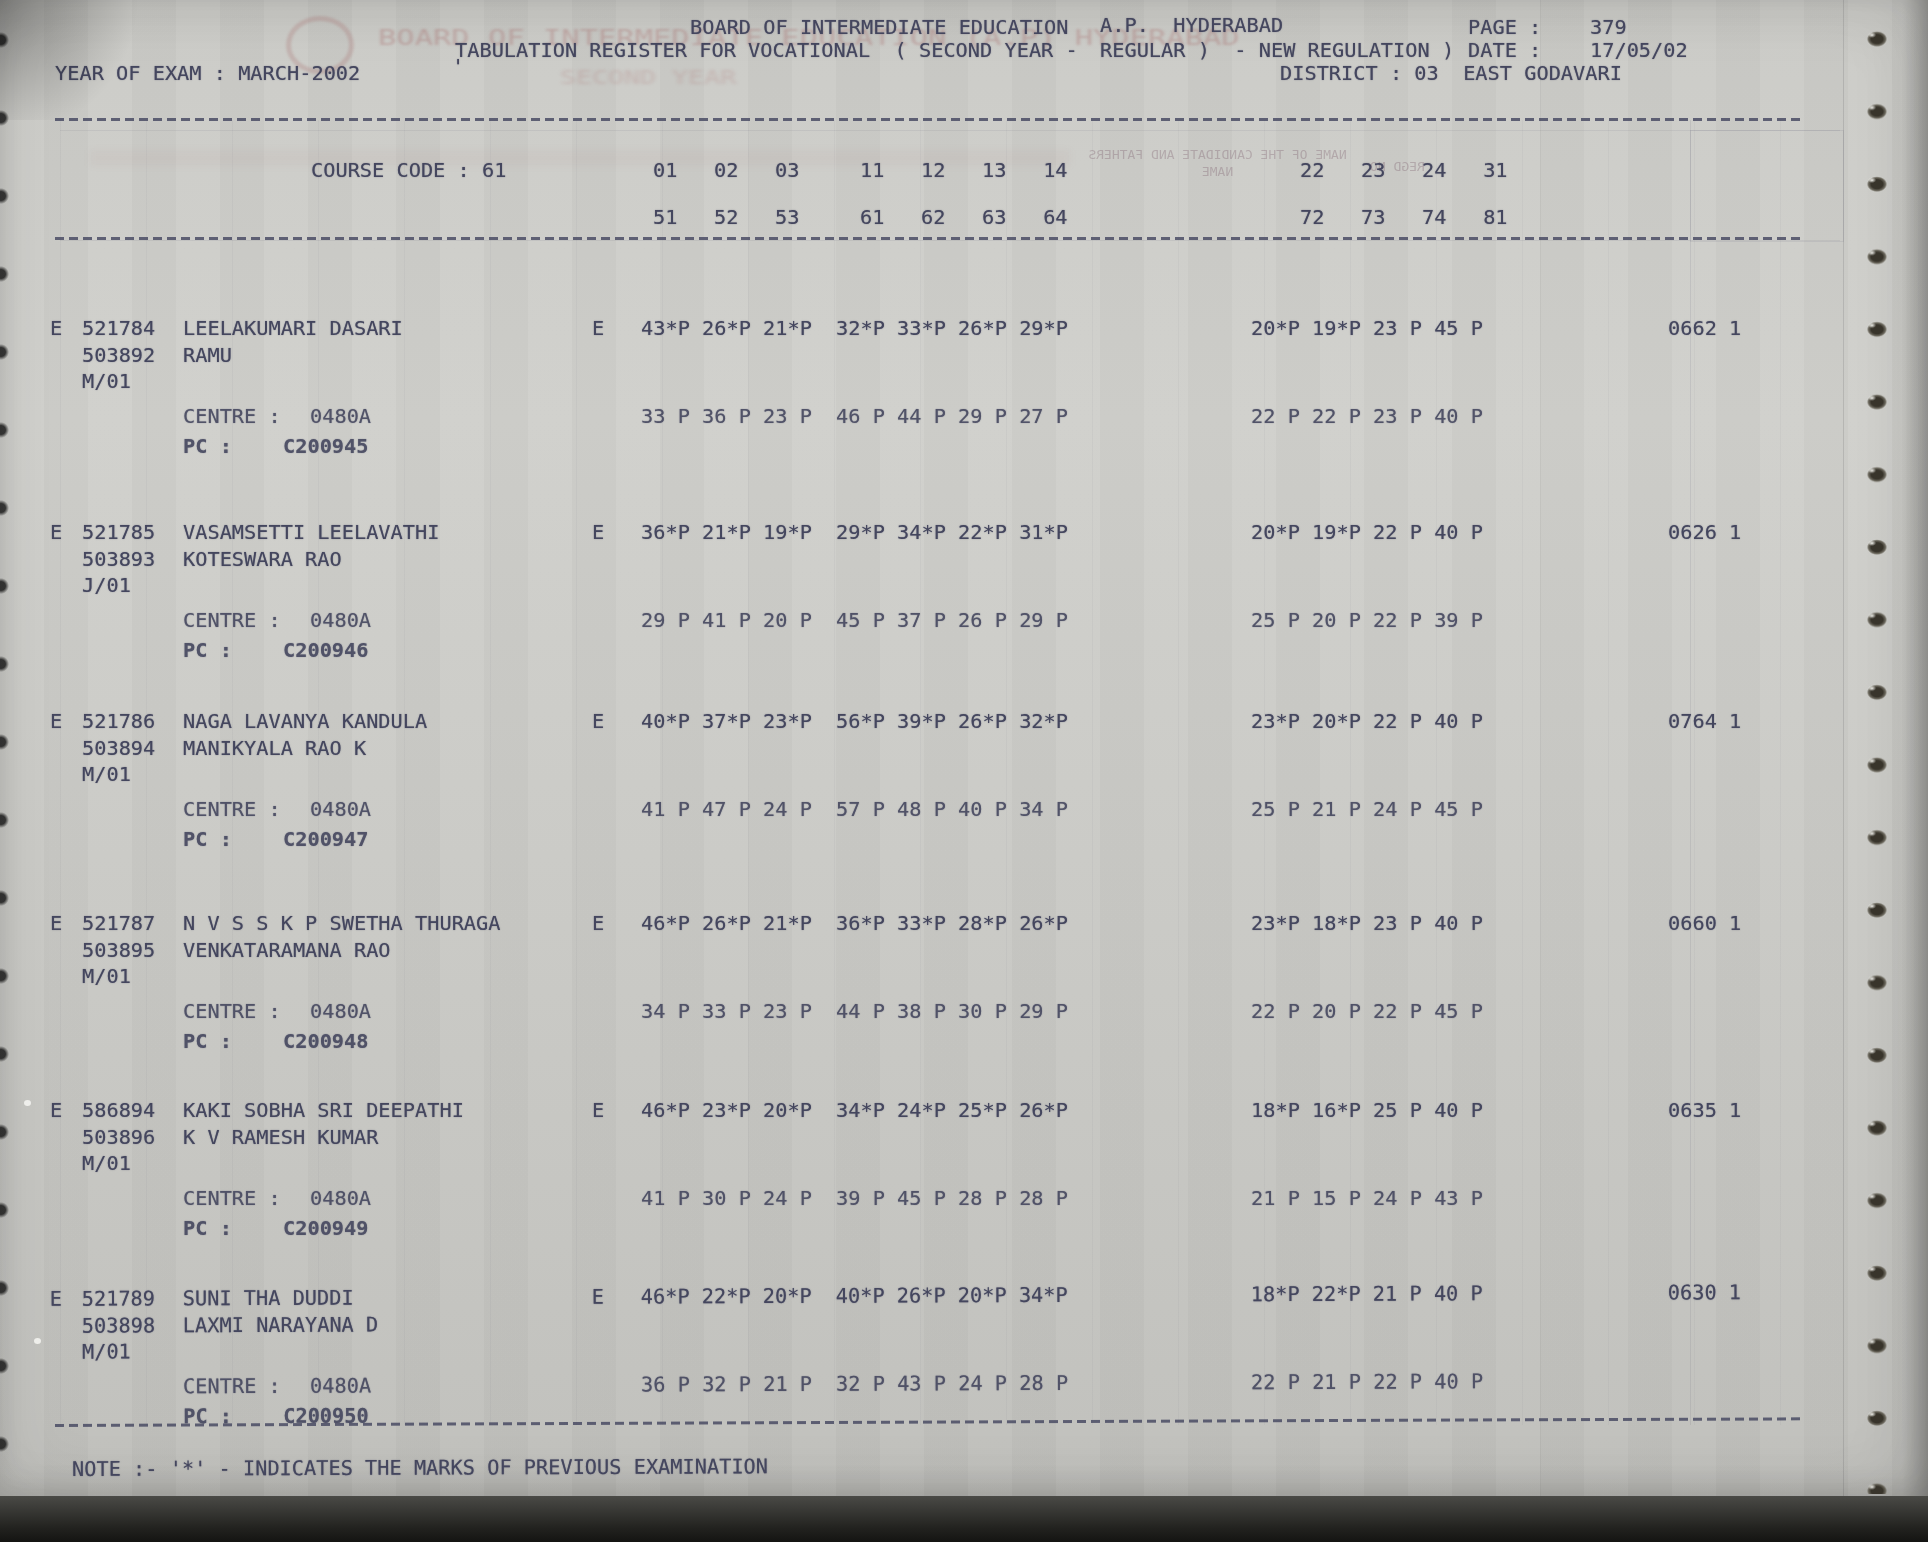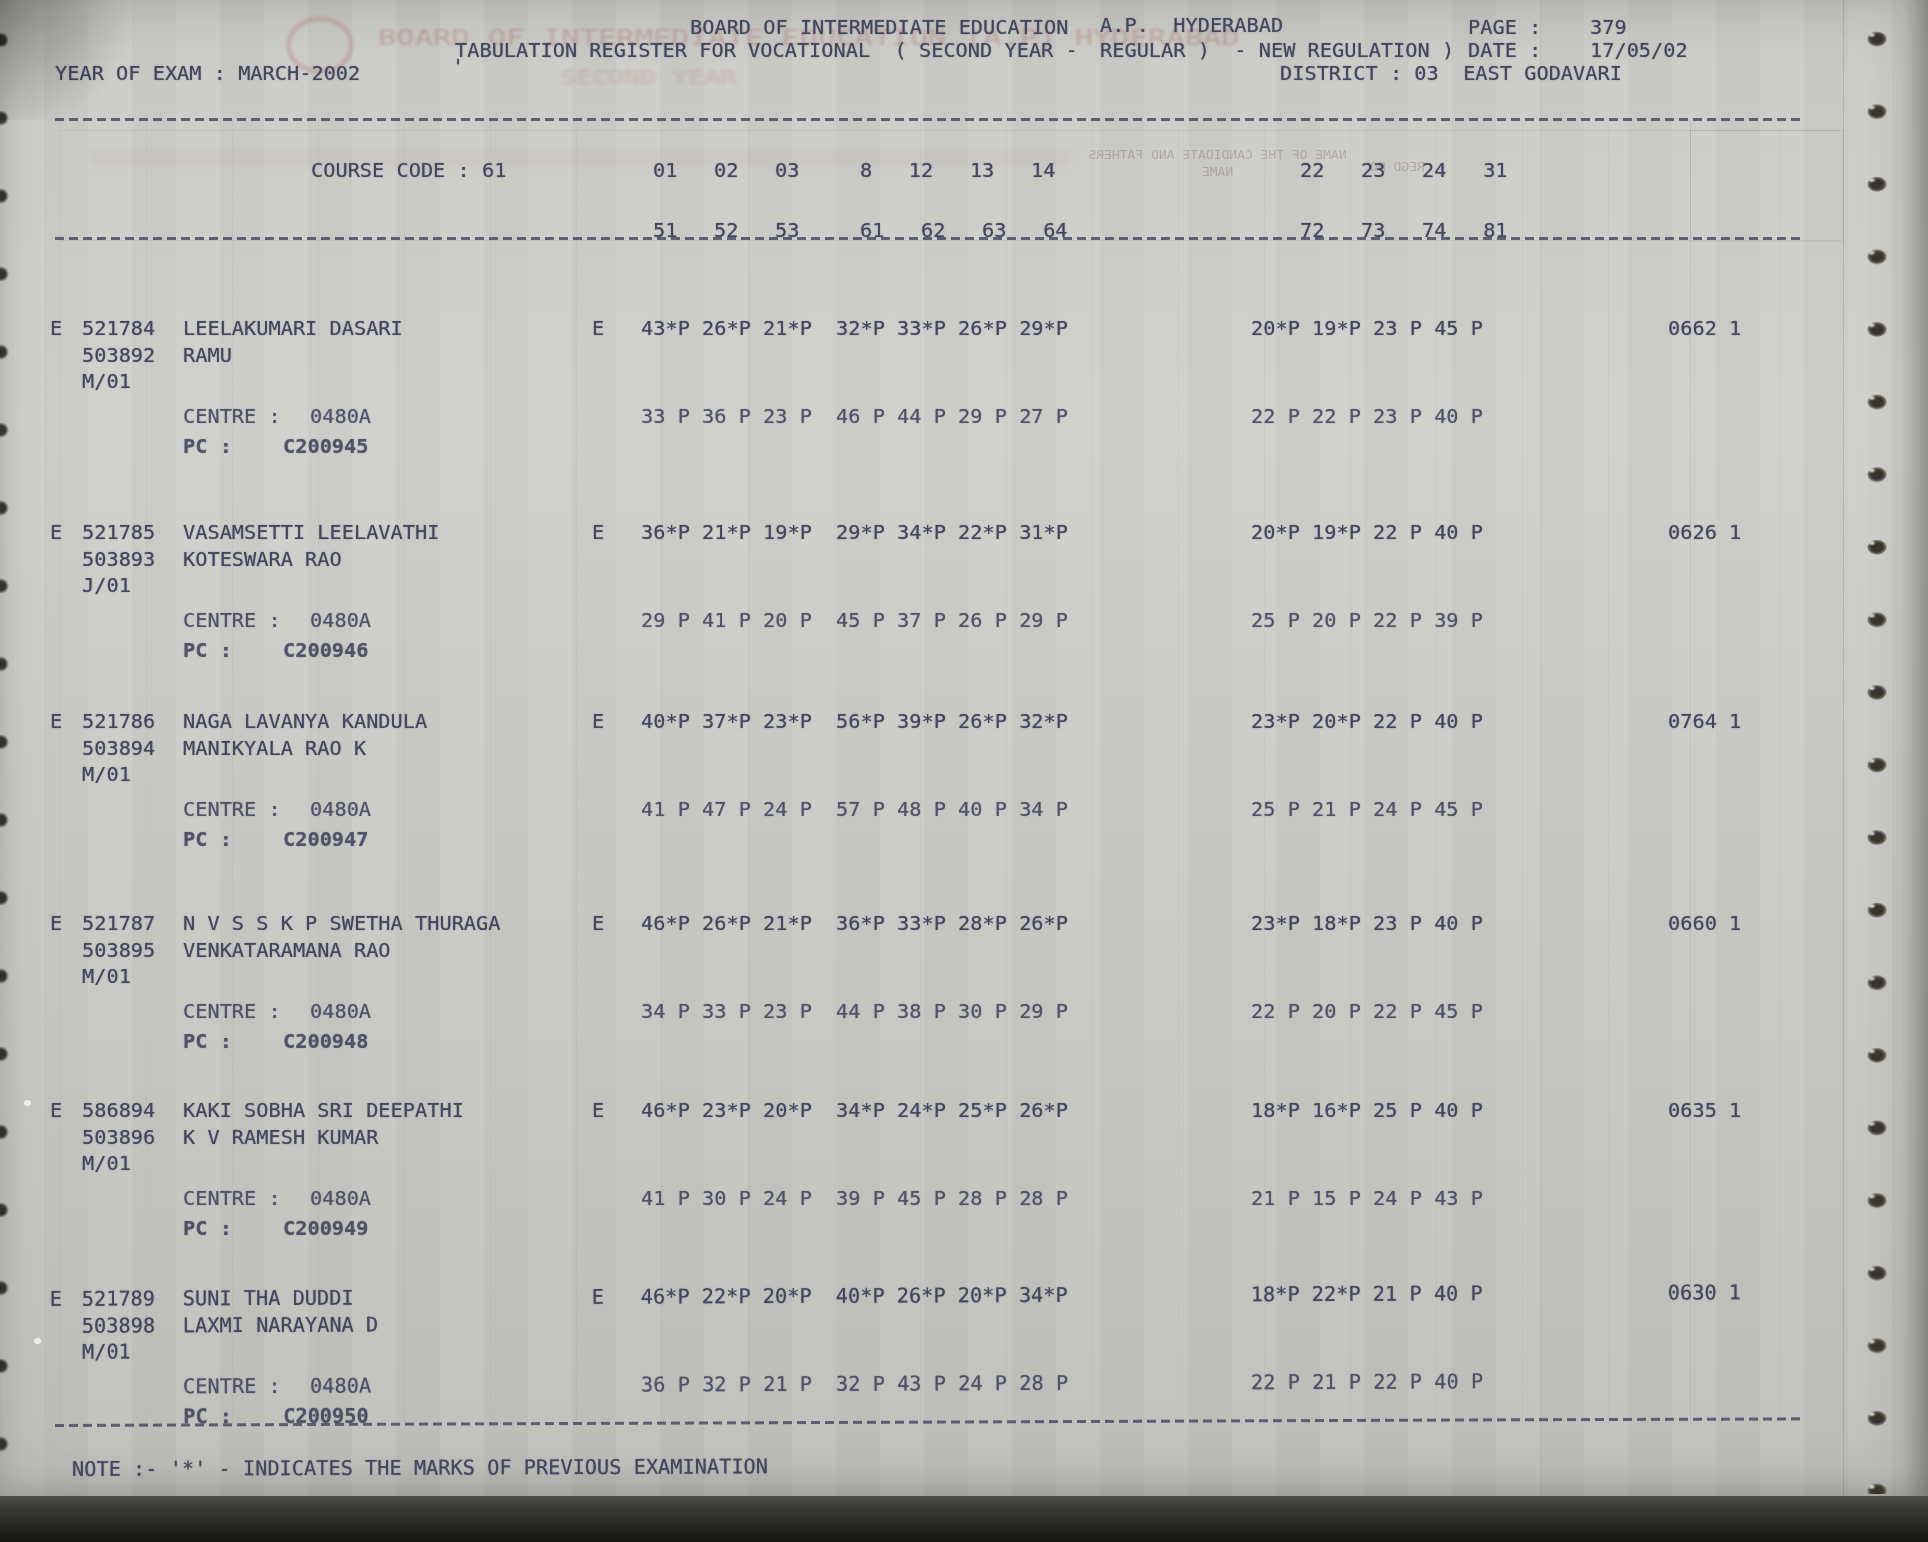--- a/index.html
+++ b/index.html
@@ -32,21 +32,21 @@
   .h-regb{left:1100px;top:38px;}
   .h-datelab{left:1468px;top:38px;}
   .h-dateval{left:1590px;top:38px;}
   .h-year{left:55px;top:61px;}
   .h-tick{left:452px;top:54px;}
   .h-college{left:472px;top:61px;}
   .h-district{left:1280px;top:61px;}
   
   .c-label{left:311px;}
   .g1{left:653px;} .g2{left:860px;} .g3{left:1300px;}
-  .courserow1 .t{top:158px;} .courserow2 .t{top:218px;text-align:right;}
+  .courserow1 .t{top:158px;} .courserow2 .t{top:205px;text-align:right;}
   
   .student{position:absolute;left:0;width:1928px;height:160px;}
   .student .t{top:0;}
   .student .r2{top:27px;} .student .r3{top:53px;}
   .student .r4{top:88px;opacity:.9;} .student .r5{top:118px;opacity:.9;font-weight:bold;}
   .c0{left:50px;} .c1{left:82px;} .c2{left:183px;} .c3{left:592px;}
   .c4{left:641px;} .c5{left:836px;} .c6{left:1251px;} .c7{left:1668px;}
   .cL{left:183px;} .cCv{left:310px;} .cPv{left:283px;}
   .note{left:72px;top:1457px;}
   
@@ -111,21 +111,21 @@
     <span class="t h-dateval">17/05/02</span>
     <span class="t h-year">YEAR OF EXAM : MARCH-2002</span>
     <span class="t h-tick">'</span>
     <span class="t h-district">DISTRICT : 03  EAST GODAVARI</span>
 
     <div class="rule" style="top:118px"></div>
 
     <div class="courserow1">
       <span class="t c-label">COURSE CODE : 61</span>
       <span class="t g1">01   02   03</span>
-      <span class="t g2">8   12   13   14</span>
+      <span class="t g2">11   12   13   14</span>
       <span class="t g3">22   23   24   31</span>
     </div>
     <div class="courserow2">
       <span class="t g1">51   52   53</span>
       <span class="t g2">61   62   63   64</span>
       <span class="t g3">72   73   74   81</span>
     </div>
 
     <div class="rule" style="top:237px"></div>
 

